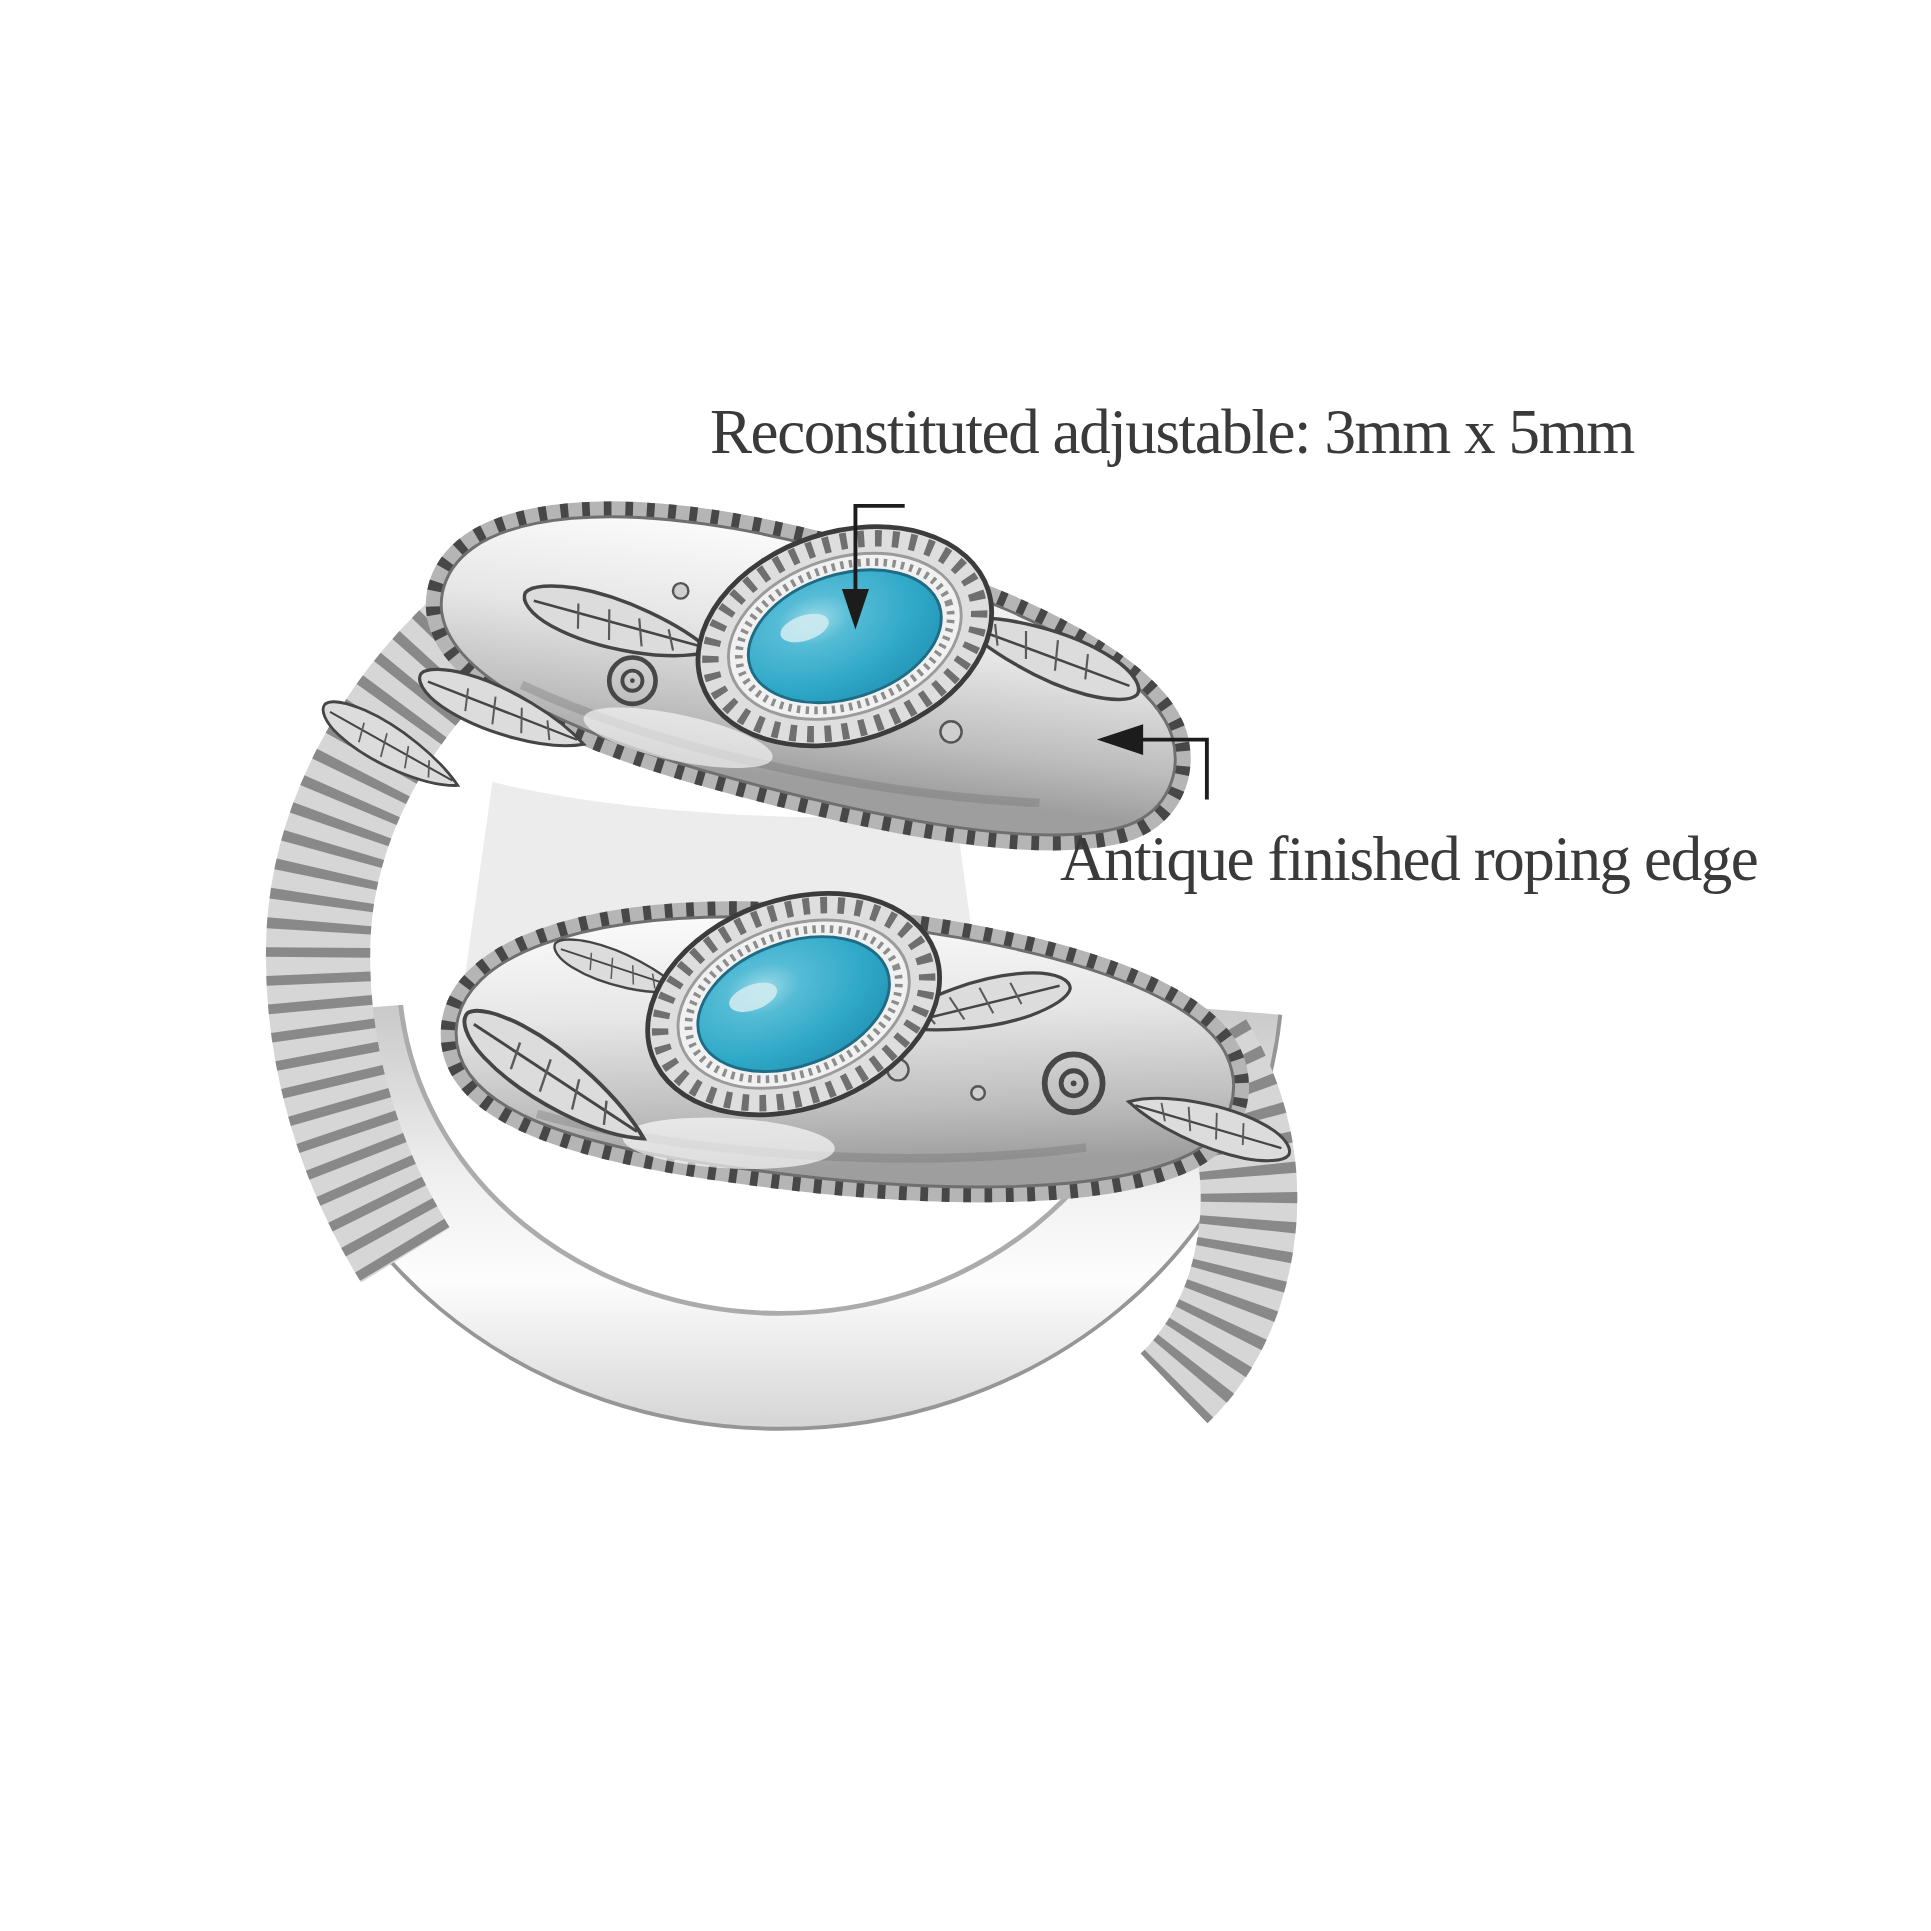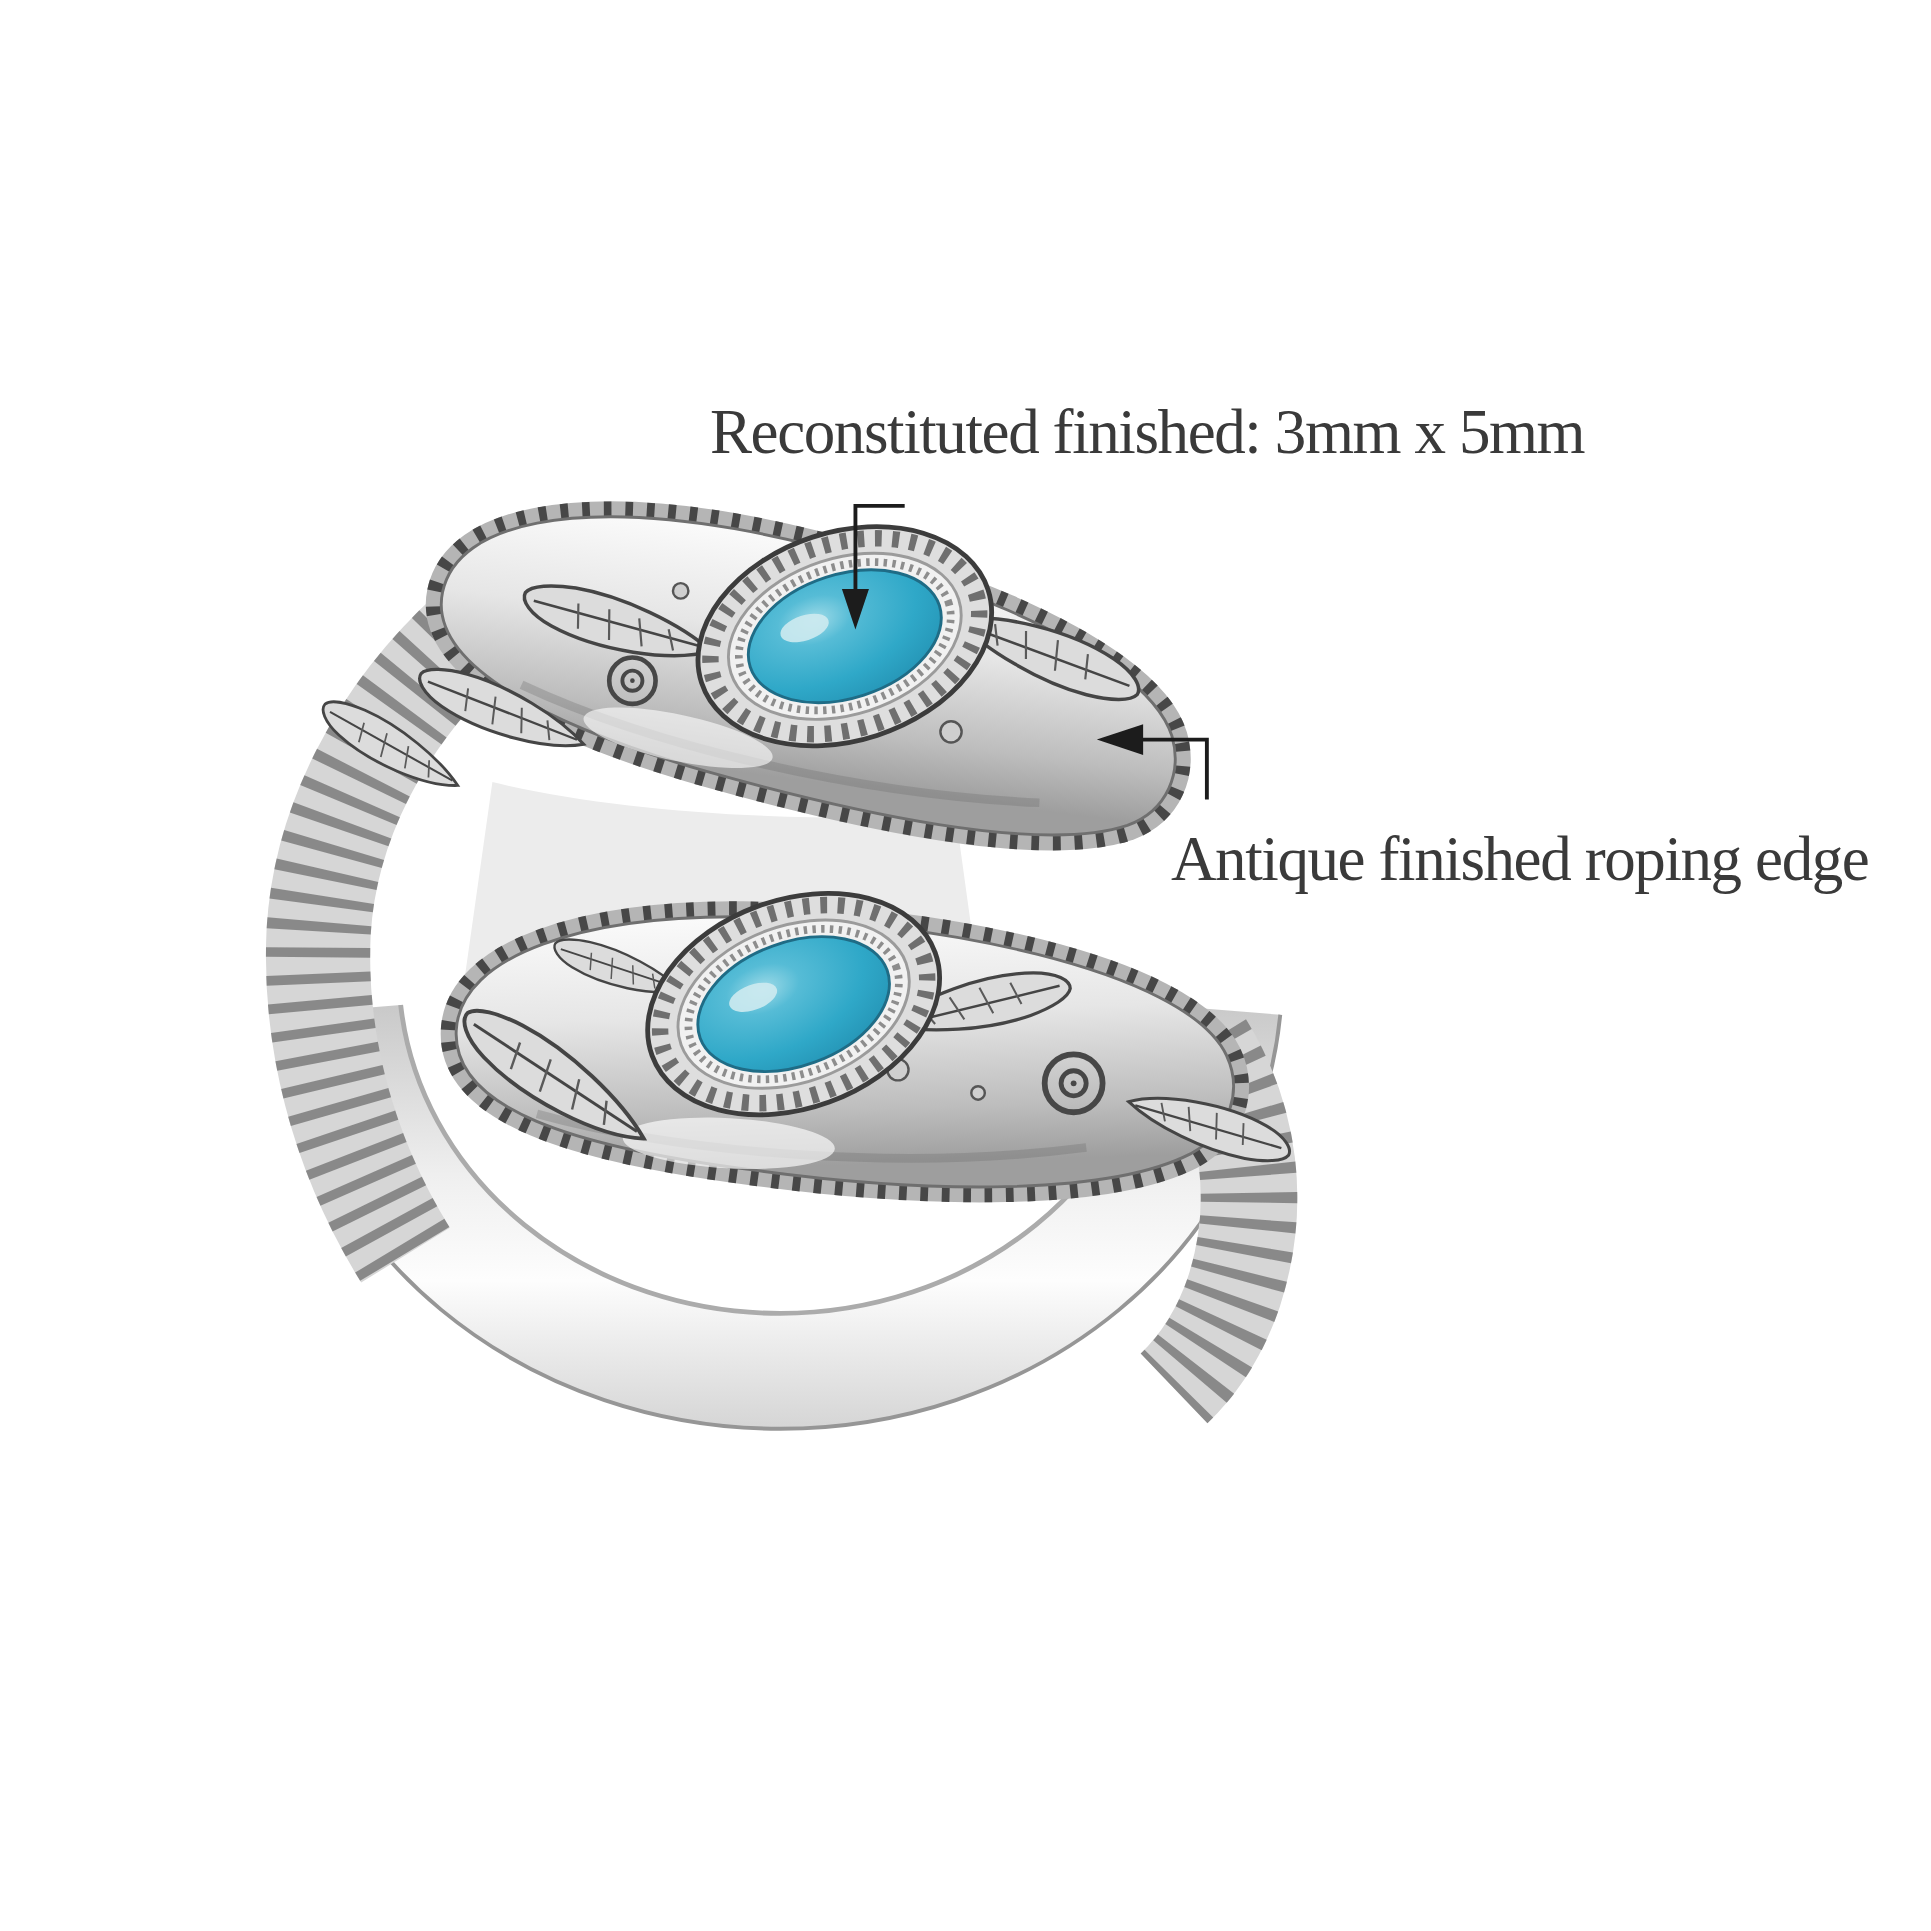--- a/index.html
+++ b/index.html
@@ -13,21 +13,21 @@
   .ring-svg{position:absolute;left:0;top:0;width:1931px;height:1931px;}
   .label{
     position:absolute;
     font-size:63px;
     letter-spacing:-1.4px;
     color:#3a3a3a;
     white-space:nowrap;
     line-height:1.1;
   }
   .label-stone{left:710px;top:398px;}
-  .label-edge{left:1171px;top:825px;}
+  .label-edge{left:1060px;top:825px;}
   .label-size{left:1201px;top:1369px;}
   .label-material{left:415px;top:1532px;}
 </style>
 </head>
 <body>
 
 <div class="stage">
 
   <svg class="ring-svg" viewBox="0 0 2000 2000">
     <defs>
@@ -132,20 +132,20 @@
     <g stroke="#1c1c1c" stroke-width="4" fill="none">
       <path d="M 937 524 L 886 524 L 886 612"></path>
       <polygon points="872,610 900,610 886,652" fill="#1c1c1c" stroke="none"></polygon>
     </g>
     <g stroke="#1c1c1c" stroke-width="4" fill="none">
       <path d="M 1250 828 L 1250 766 L 1182 766"></path>
       <polygon points="1184,750 1184,782 1136,766" fill="#1c1c1c" stroke="none"></polygon>
     </g>
   </svg>
 
-  <div class="label label-stone">Reconstituted finished: 3mm x 5mm</div>
+  <div class="label label-stone">Reconstituted adjustable: 3mm x 5mm</div>
 
   <div class="label label-edge">Antique finished roping edge</div>
 
 
 
 </div>
 
 
 </body></html>

